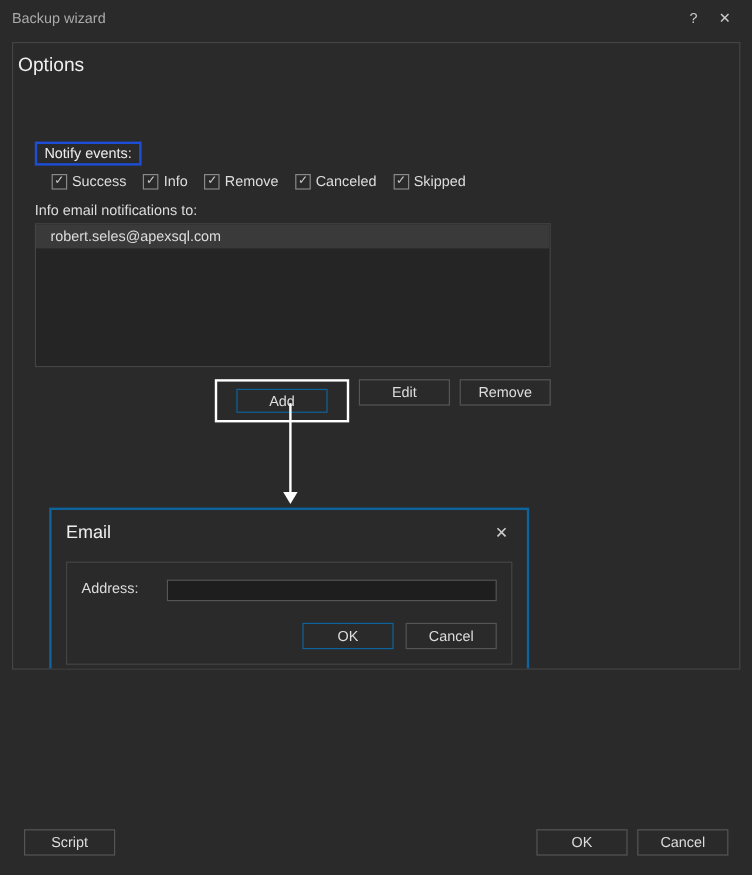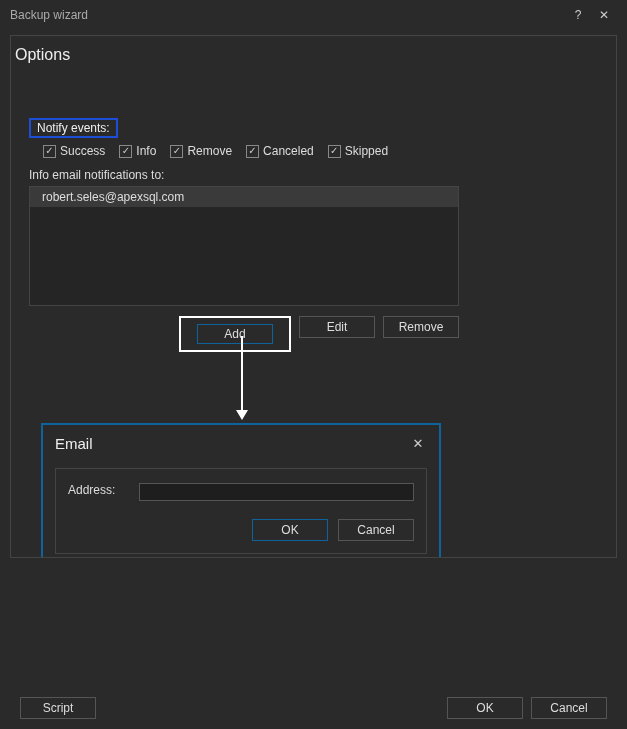--- a/index.html
+++ b/index.html
@@ -189,21 +189,21 @@
     border:1px solid #555;
     background:#2a2a2a; color:#ddd;
     display:flex; align-items:center; justify-content:center;
     font-size:12px; cursor:pointer;
   }
   .dbtn.primary { border-color:#0e639c; }
   .footer {
     position: absolute;
     left:0; right:0; bottom:0;
     height: 45px;
-    display:flex; align-items:flex-end;
+    display:flex; align-items:center;
     padding: 0 20px 10px 20px;
   }
   .footer .spacer { flex:1; }
   .fbtn {
     width: 76px; height:22px;
     border:1px solid #555;
     background:#2a2a2a; color:#ddd;
     display:flex; align-items:center; justify-content:center;
     font-size:12px; cursor:pointer;
     margin-left:8px;

